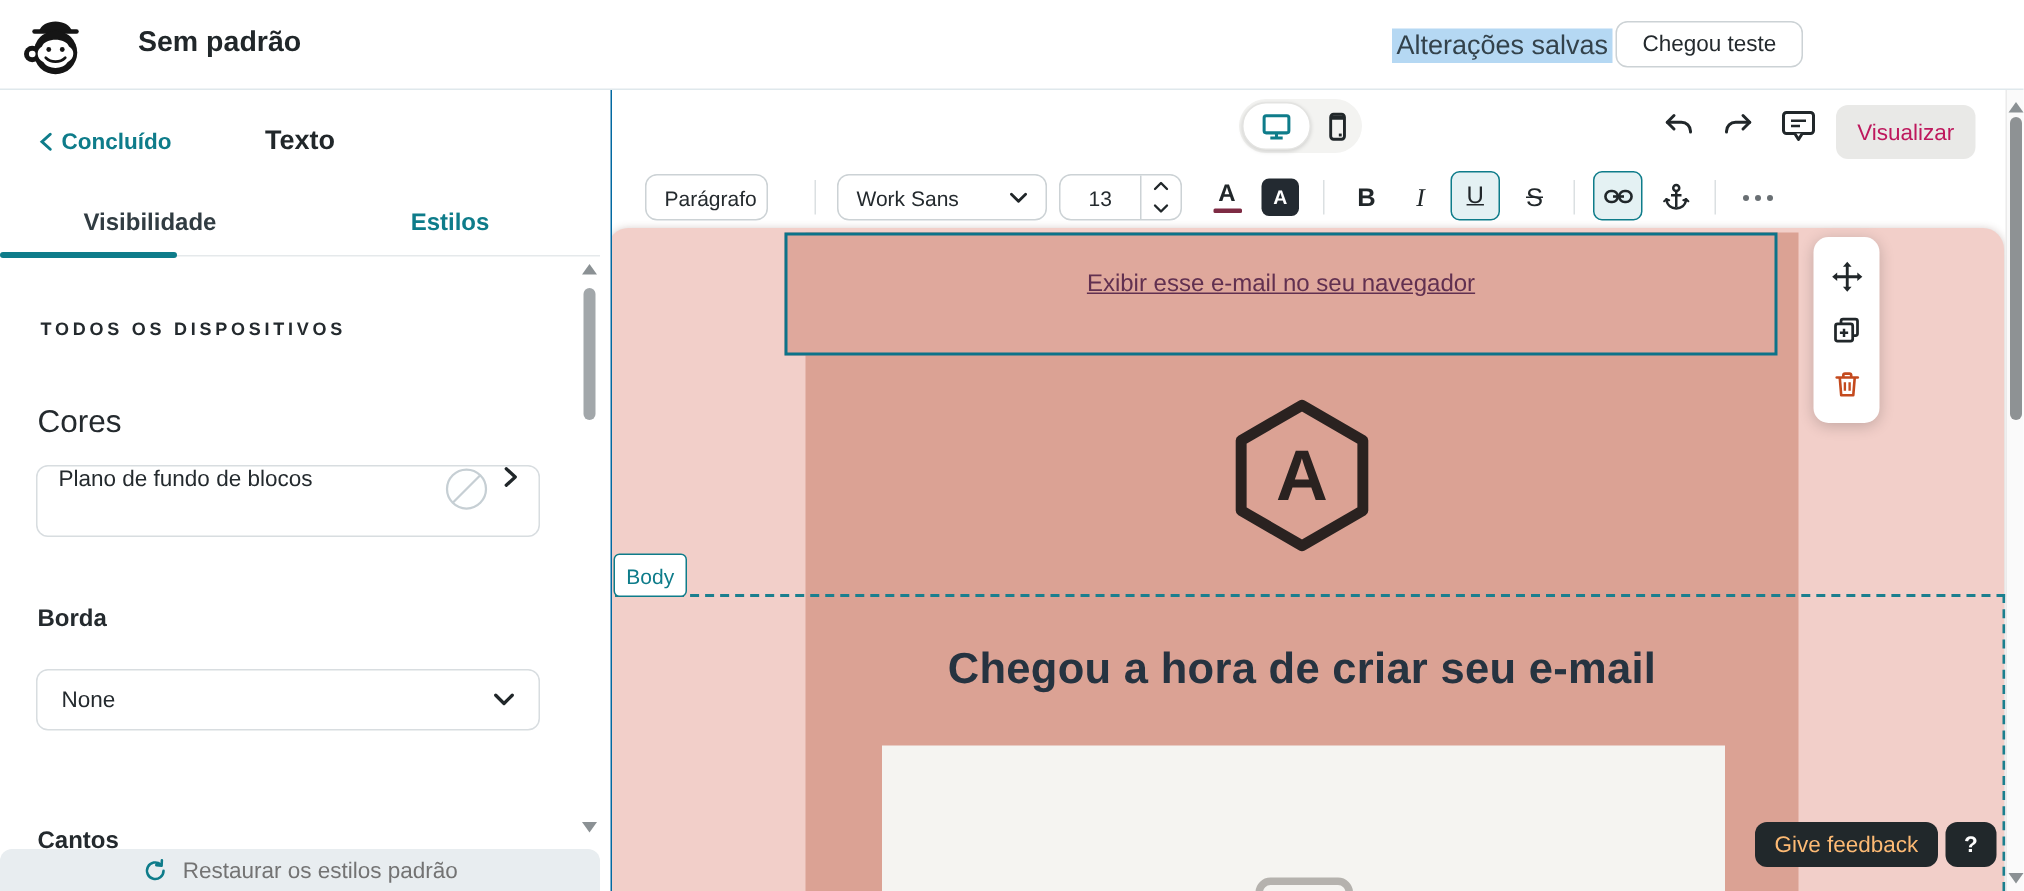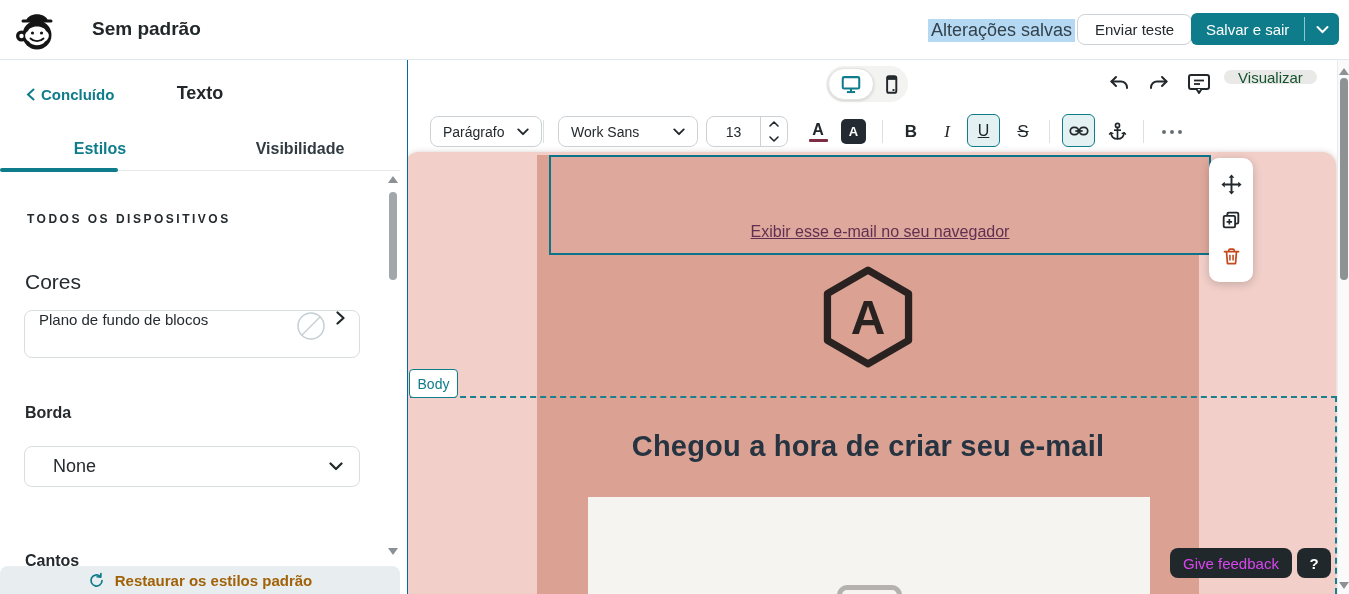--- a/index.html
+++ b/index.html
@@ -44,53 +44,53 @@
                  letter-spacing:2.5px; color:#242a2e; }
   #colors-heading { left:25px; top:210px; font-size:21px; font-weight:400; }
   #color-card { left:24px; top:250px; width:336px; height:48px; border:1px solid #d8dde0;
                 border-radius:8px; display:flex; padding:0 14px;
                 cursor:pointer; background:#fff; }
   #color-card-label { flex:1; font-size:15px; color:#242a2e; }
   #border-heading { left:25px; top:344px; font-size:16px; font-weight:700; }
   #border-select { left:24px; top:386px; width:336px; height:41px; border:1px solid #d8dde0;
                    border-radius:8px; display:flex; align-items:center; padding:0 16px;
                    cursor:pointer; background:#fff; }
-  #border-value { flex:1; font-size:18px;margin-left:12px; }
+  #border-value { flex:1; font-size:15px; }
   #corners-heading { left:25px; top:492px; font-size:16px; font-weight:700; }
   #restore-bar { left:0; top:506px; width:400px; height:28px; background:#e8edf0;
                  border-radius:8px 8px 0 0; display:flex; align-items:center; justify-content:center;
                  gap:10px; z-index:5; cursor:pointer; }
-  #restore-label { color:#a16207; font-size:15px;font-weight:bold; }
+  #restore-label { color:#737373; font-size:15px; }
 
   
   .sb-arrow { width:0; height:0; border-left:5px solid transparent; border-right:5px solid transparent; position:absolute; }
   #sb-up { left:388px; top:116px; border-bottom:7px solid #8b9194; }
   #sb-down { left:388px; top:488px; border-top:7px solid #8b9194; }
   #sb-thumb { left:389px; top:132px; width:8px; height:88px; background:#a2a7aa; border-radius:5px; }
 
   
   #device-toggle { left:826px; top:66px; width:82px; height:36px; background:#f3f3f1;
                    border-radius:18px; display:flex; align-items:center; }
   #device-desktop { width:46px; height:32px; margin-left:2px; background:#fff; border:1px solid #e3e3e1;
                     border-radius:16px; box-shadow:0 1px 3px rgba(0,0,0,.15);
                     display:flex; align-items:center; justify-content:center; cursor:pointer; }
   #device-mobile { flex:1; display:flex; align-items:center; justify-content:center; cursor:pointer; }
   .tb-iconbtn { display:flex; align-items:center; justify-content:center; cursor:pointer; }
   #undo-btn { left:1106px; top:72px; width:26px; height:26px; }
   #redo-btn { left:1146px; top:72px; width:26px; height:26px; }
   #comment-btn { left:1185px; top:70px; width:28px; height:28px; }
-  #preview-btn { left:1224px; top:70px; width:93px; height:14px; background:#e9e9e7;
+  #preview-btn { left:1224px; top:70px; width:93px; height:36px; background:#e9e9e7;
                  border-radius:8px; display:flex; align-items:center; justify-content:center;
-                 font-size:15px; color:#14532d; cursor:pointer; }
+                 font-size:15px; color:#be185d; cursor:pointer; }
 
   
   .select-box { position:absolute; height:31px; border:1px solid #ccd2d5; border-radius:8px;
                 display:flex; align-items:center; padding:0 12px; gap:8px; background:#fff;
                 font-size:14px; color:#242a2e; cursor:pointer; }
-  #para-select { left:430px; top:116px; width:112px; }
+  #para-select { left:430px; top:116px; width:82px; }
   #font-select { left:558px; top:116px; width:140px; }
   #size-ctrl { left:706px; top:116px; width:82px; height:31px; border:1px solid #ccd2d5;
                border-radius:8px; display:flex; background:#fff; }
   #size-value { width:53px; display:flex; align-items:center; justify-content:center; font-size:14px; }
   #size-steps { width:27px; border-left:1px solid #ccd2d5; display:flex; flex-direction:column; }
   .step { flex:1; display:flex; align-items:center; justify-content:center; cursor:pointer; }
   .fmt-divider { position:absolute; top:120px; width:1px; height:23px; background:#dbe0e2; }
   .fmt-btn { position:absolute; top:116px; height:31px; display:flex; align-items:center;
              justify-content:center; cursor:pointer; font-size:17px; color:#21272a; }
   .fmt-active { top:114px; height:33px; border:1.5px solid #0e7c8a; background:#e4f1f3; border-radius:6px; }
@@ -105,22 +105,22 @@
   #strike-btn { left:1008px; width:30px; text-decoration:line-through; }
   #link-btn { left:1062px; width:33px; }
   #anchor-btn { left:1103px; width:28px; }
   #more-btn { left:1156px; width:32px; gap:4px; }
   .dot { width:4px; height:4px; border-radius:50%; background:#696f73; }
 
   
   #canvas { left:405px; top:152px; width:931px; height:442px; background:#f2cfc9;
             border-radius:14px 14px 0 0; box-shadow:0 1px 6px rgba(95,60,50,.3); z-index:1; }
   #content-col { position:absolute; left:132px; top:3px; width:662px; bottom:0; background:#dba294; }
-  #selected-block { position:absolute; left:144px; top:3px; width:662px; height:100px;
-                    background:#dfa89c; border:2px solid #0c7389; display:flex; align-items:flex-end;
+  #selected-block { position:absolute; left:118px; top:3px; width:662px; height:82px;
+                    background:#dfa89c; border:2px solid #0c7389; display:flex; align-items:center;
                     justify-content:center; padding-bottom:12px; cursor:pointer; }
   #browser-link { color:#613050; font-size:16px; text-decoration:underline; cursor:pointer; }
   #logo-block { position:absolute; left:132px; top:85px; width:662px; height:159px;
                 display:flex; align-items:center; justify-content:center; cursor:pointer; }
   #heading-block { position:absolute; left:132px; top:244px; width:662px; height:101px;
                    display:flex; align-items:center; justify-content:center; cursor:pointer; }
   #email-heading { font-size:29px; font-weight:800; color:#263340; letter-spacing:.2px; }
   #white-box { position:absolute; left:183px; top:345px; width:562px; height:97px;
                background:#f5f4f1; overflow:hidden; cursor:pointer; }
   #phone-shape { position:absolute; left:249px; top:88px; width:65px; height:40px;
@@ -134,21 +134,21 @@
 
   
   #block-tools { left:1209px; top:158px; width:44px; height:124px; background:#fff;
                  border-radius:10px; box-shadow:0 2px 10px rgba(0,0,0,.2); z-index:8;
                  display:flex; flex-direction:column; align-items:center; justify-content:space-around;
                  padding:8px 0; }
   .block-tool { width:24px; height:24px; display:flex; align-items:center; justify-content:center; cursor:pointer; }
 
   
   #feedback-btn { left:1170px; top:548px; height:30px; padding:0 13px; background:#21282b;
-                  border-radius:8px; color:#d946ef; font-size:15px; display:flex; align-items:center;
+                  border-radius:8px; color:#fdba74; font-size:15px; display:flex; align-items:center;
                   z-index:10; cursor:pointer; }
   #help-btn { left:1297px; top:548px; width:34px; height:30px; background:#21282b; border-radius:8px;
               color:#fff; font-size:15px; font-weight:700; display:flex; align-items:center;
               justify-content:center; z-index:10; cursor:pointer; }
 
   
   #main-scrollbar { left:1337px; top:60px; width:12px; height:534px; background:#fafafa;
                     border-left:1px solid #ebebeb; z-index:30; }
   #ms-up { position:absolute; left:1px; top:8px; width:0; height:0;
            border-left:5px solid transparent; border-right:5px solid transparent;
@@ -170,47 +170,36 @@
     <circle cx="6.5" cy="28" r="5.5" fill="#151515"></circle>
     <circle cx="6.5" cy="28" r="2.2" fill="#ffffff"></circle>
     <path d="M13 23 C15 17 29 17 31 23 C35 25 35 31 30 33.5 C27 38.5 17 38.5 14 33.5 C9 31 9 25 13 23 Z" fill="#ffffff"></path>
     <circle cx="17.5" cy="25" r="1.6" fill="#151515"></circle>
     <circle cx="26.5" cy="25" r="1.6" fill="#151515"></circle>
     <path d="M15.5 30.5 C19 34 25 34 28.5 30.5" stroke="#151515" stroke-width="1.8" fill="none" stroke-linecap="round"></path>
   </svg>
   <div id="doc-title" class="abs">Sem padrão</div>
   <div id="save-status" class="abs">Alterações salvas</div>
   <div id="send-test" class="abs">
-    <span>Enviar teste</span>
-  </div>
-  <div id="save-exit-group" class="abs">
-    <div id="save-exit-main">
-      <span>Salvar e sair</span>
-    </div>
-    <div id="save-exit-divider"></div>
-    <div id="save-exit-caret">
-      <svg width="13" height="9" viewBox="0 0 13 9">
-        <path d="M1.5 2 L6.5 7 L11.5 2" fill="none" stroke="#ffffff" stroke-width="2" stroke-linecap="round"></path>
-      </svg>
-    </div>
+    <span>Chegou teste</span>
   </div>
 </div>
 
 <div id="sidebar" class="abs">
   <div id="back-link" class="abs">
     <svg width="9" height="13" viewBox="0 0 9 13">
       <path d="M7.5 1.5 L2 6.5 L7.5 11.5" fill="none" stroke="#0e7c8a" stroke-width="2" stroke-linecap="round"></path>
     </svg>
     <span>Concluído</span>
   </div>
   <div id="panel-title" class="abs">Texto</div>
 
   <div id="tabs" class="abs">
+    <div class="tab inactive">Visibilidade</div>
     <div class="tab active">Estilos</div>
-    <div class="tab inactive">Visibilidade</div>
     <div id="tab-underline"></div>
   </div>
 
   <div id="all-devices" class="abs">TODOS OS DISPOSITIVOS</div>
   <div id="colors-heading" class="abs">Cores</div>
 
   <div id="color-card" class="abs">
     <span id="color-card-label">Plano de fundo de blocos</span>
     <svg width="30" height="30" viewBox="0 0 30 30" style="margin-right:10px;">
       <circle cx="15" cy="15" r="13" fill="#feffff" stroke="#c6cfd4" stroke-width="1.5"></circle>

